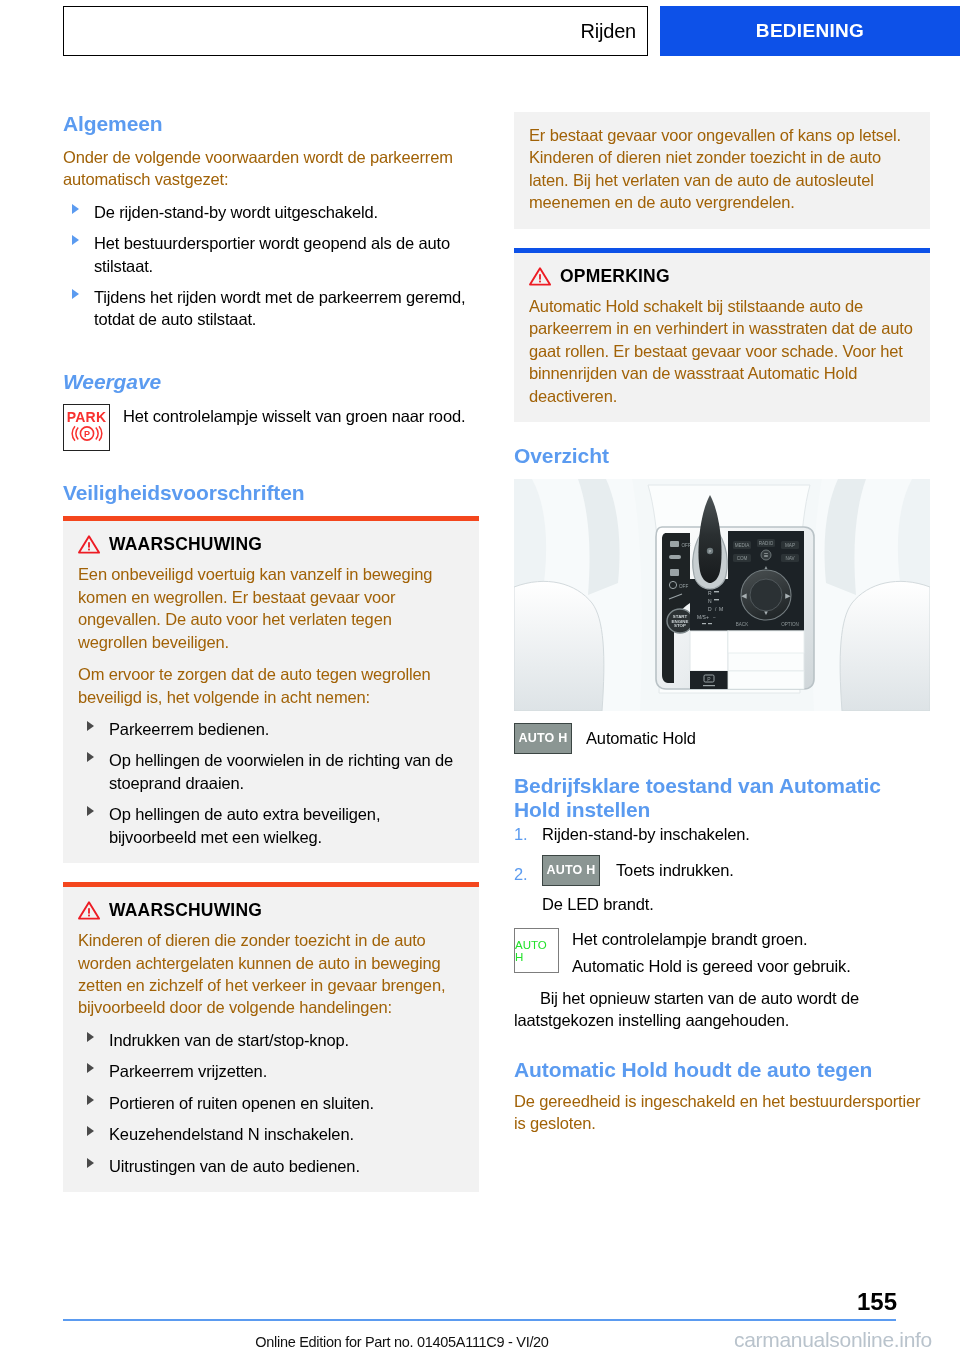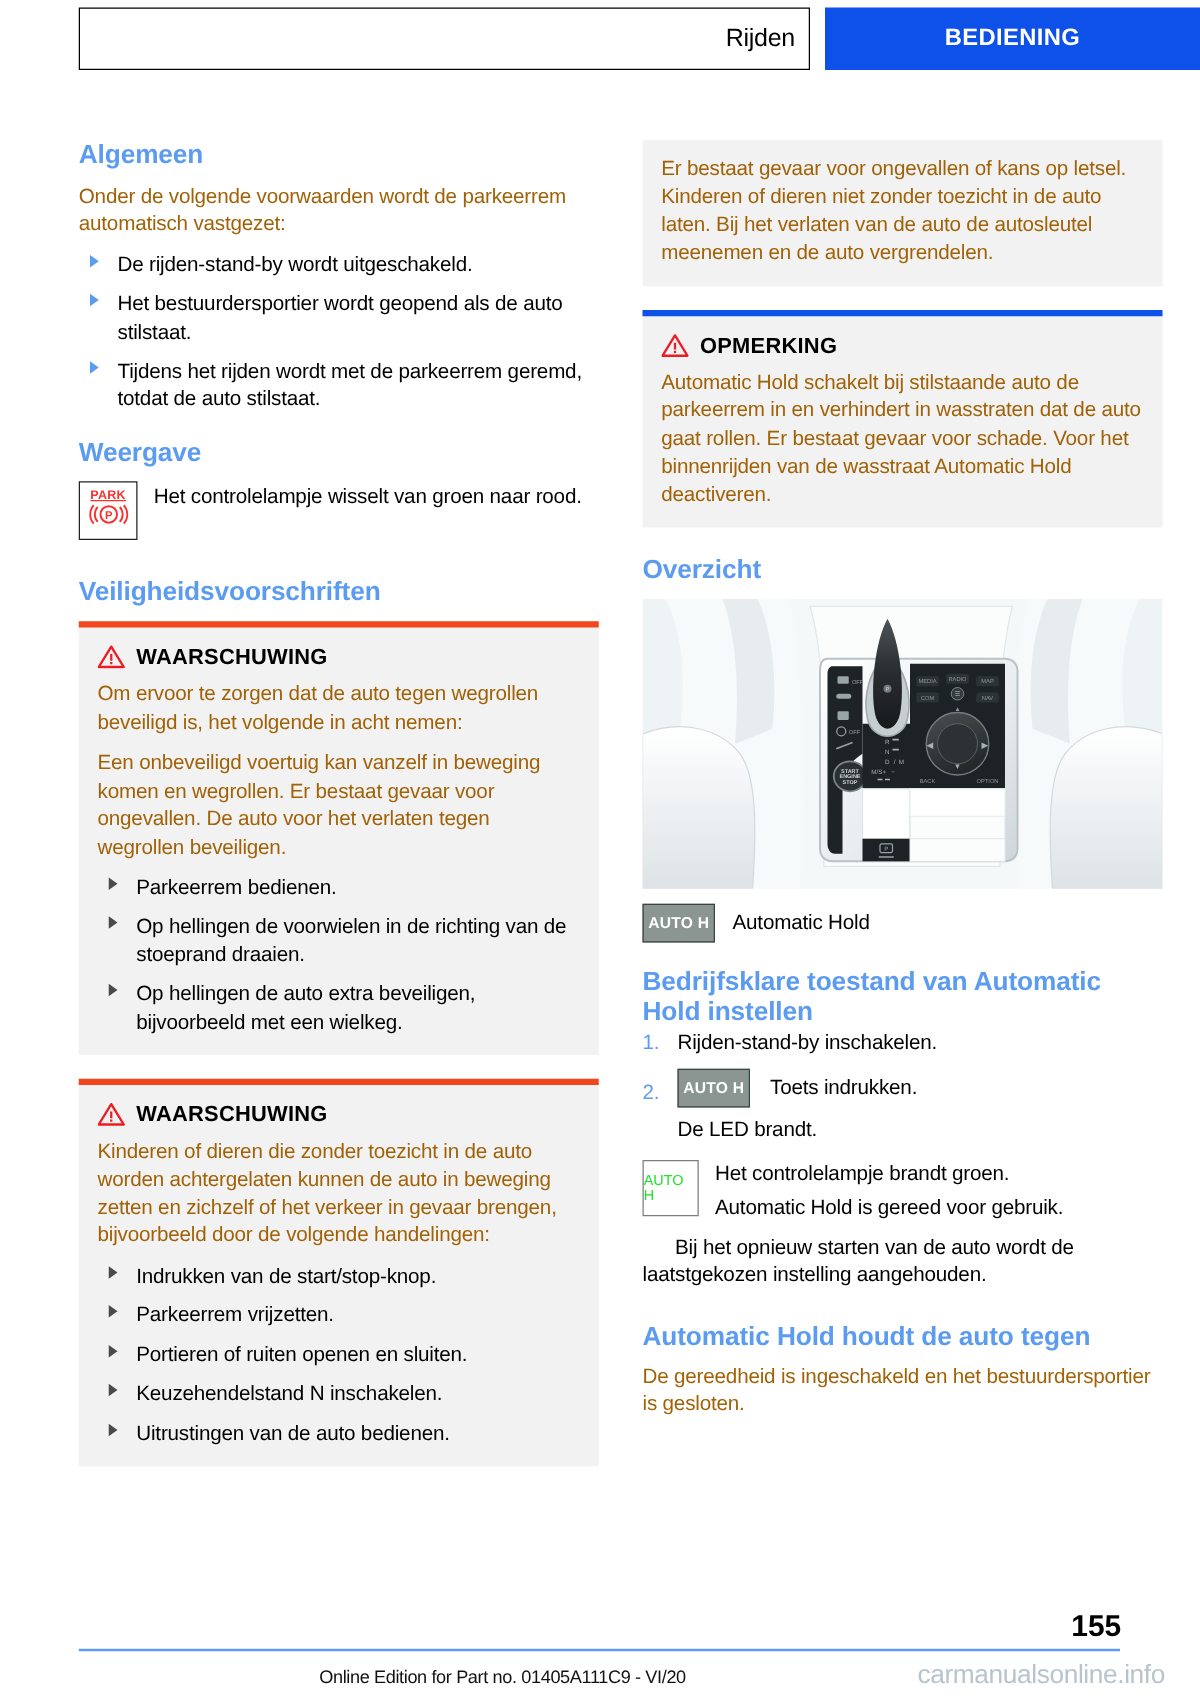--- a/index.html
+++ b/index.html
@@ -65,21 +65,21 @@
   .nbox-title .tlabel{font-size:17.5px;font-weight:bold;letter-spacing:0.2px;}
   .warn-tri{flex:0 0 auto;display:block;}
 
   
   .iconrow{display:flex;align-items:flex-start;gap:13px;margin-bottom:6px;}
   .icon-park{
     flex:0 0 auto;width:45px;height:45px;border:1.3px solid #222;background:#fff;
     display:flex;flex-direction:column;align-items:center;justify-content:center;
     line-height:1;
   }
-  .icon-park .pk{color:#f8312f;font-size:10px;font-weight:bold;letter-spacing:0.2px;text-decoration:underline;}
+  .icon-park .pk{color:#f8312f;font-size:14px;font-weight:bold;letter-spacing:0.2px;}
   .icon-park .pcircle{margin-top:1px;}
   .iconrow-text{font-size:16.5px;line-height:1.36;letter-spacing:-0.15px;padding-top:1px;}
 
   
   .figure{width:416px;height:232px;margin:4px 0 12px 0;position:relative;overflow:hidden;background:#fbfcfc;}
 
   
   .autoh-gray{
     display:inline-flex;align-items:center;justify-content:center;
     width:58px;height:31px;background:#8b9693;border:1.6px solid #3b4543;
@@ -145,21 +145,21 @@
 
   <h2 class="sec">Algemeen</h2>
   <p class="body">Onder de volgende voorwaarden wordt de parkeerrem automatisch vastgezet:</p>
 
   <ul class="bullets">
     <li><span class="tri"></span><span>De rijden-stand-by wordt uitgeschakeld.</span></li>
     <li><span class="tri"></span><span>Het bestuurdersportier wordt geopend als de auto stilstaat.</span></li>
     <li><span class="tri"></span><span>Tijdens het rijden wordt met de parkeerrem geremd, totdat de auto stilstaat.</span></li>
   </ul>
 
-  <h2 class="sec" style="margin-top:20px;">Weergave</h2>
+  <h2 class="sec" style="margin-top:39px;font-style:italic;">Weergave</h2>
 
   <div class="iconrow">
     <div class="icon-park">
       <span class="pk">PARK</span>
       <span class="pcircle">
         <svg width="34" height="17" viewBox="0 0 34 17" aria-hidden="true">
           <circle cx="17" cy="8.5" r="6.6" fill="none" stroke="#f8312f" stroke-width="1.6"></circle>
           <text x="17" y="12.2" font-family="Liberation Sans, sans-serif" font-size="9" font-weight="bold" fill="#f8312f" text-anchor="middle">P</text>
           <path d="M8.2 2.6 A8.6 8.6 0 0 0 8.2 14.4" fill="none" stroke="#f8312f" stroke-width="1.5"></path>
           <path d="M5.0 1.2 A10.8 10.8 0 0 0 5.0 15.8" fill="none" stroke="#f8312f" stroke-width="1.5"></path>
@@ -175,22 +175,22 @@
 
   <div class="nbox warn">
     <div class="nbox-title">
       <svg class="warn-tri" width="22" height="19" viewBox="0 0 22 19">
         <path d="M11 1.3 L21 17.6 L1 17.6 Z" fill="none" stroke="#ed1c24" stroke-width="1.9" stroke-linejoin="round"></path>
         <rect x="10.1" y="7.2" width="1.8" height="5.4" fill="#ed1c24"></rect>
         <rect x="10.1" y="13.6" width="1.8" height="1.8" fill="#ed1c24"></rect>
       </svg>
       <span class="tlabel">WAARSCHUWING</span>
     </div>
+    <p class="body">Een onbeveiligd voertuig kan vanzelf in beweging komen en wegrollen. Er bestaat gevaar voor ongevallen. De auto voor het verlaten tegen wegrollen beveiligen.</p>
     <p class="body">Om ervoor te zorgen dat de auto tegen wegrollen beveiligd is, het volgende in acht nemen:</p>
-    <p class="body">Een onbeveiligd voertuig kan vanzelf in beweging komen en wegrollen. Er bestaat gevaar voor ongevallen. De auto voor het verlaten tegen wegrollen beveiligen.</p>
     <ul class="bullets dark" style="margin-top:9px;">
       <li><span class="tri"></span><span>Parkeerrem bedienen.</span></li>
       <li><span class="tri"></span><span>Op hellingen de voorwielen in de richting van de stoeprand draaien.</span></li>
       <li><span class="tri"></span><span>Op hellingen de auto extra beveiligen, bijvoorbeeld met een wielkeg.</span></li>
     </ul>
   </div>
 
   <div class="nbox warn" style="margin-bottom:0;">
     <div class="nbox-title">
       <svg class="warn-tri" width="22" height="19" viewBox="0 0 22 19">

